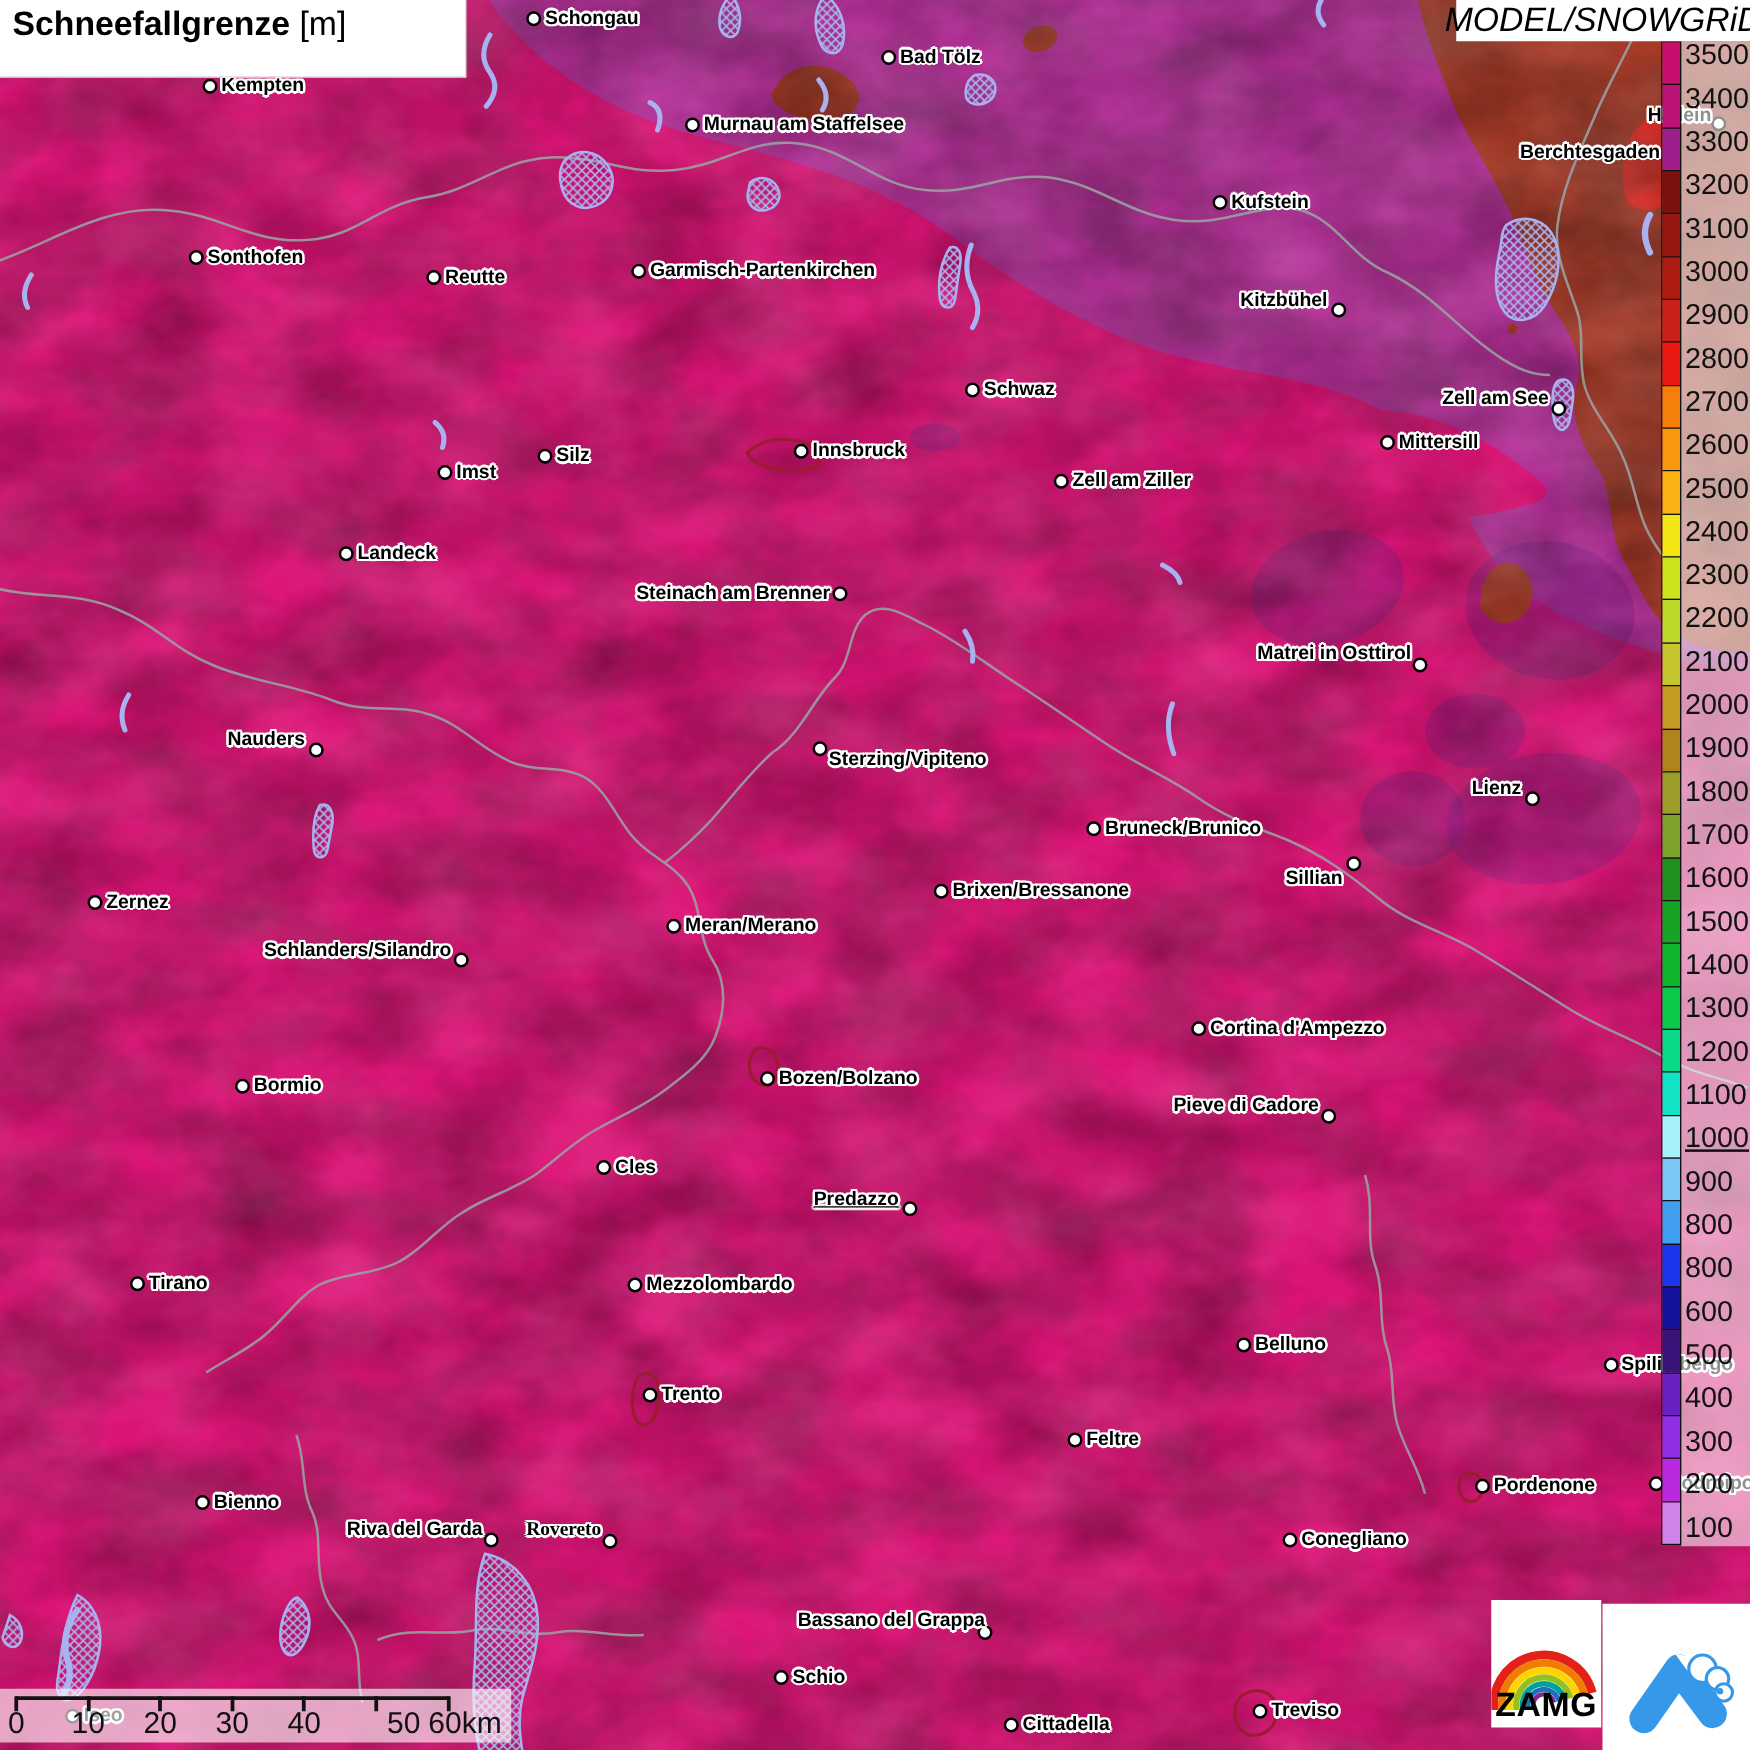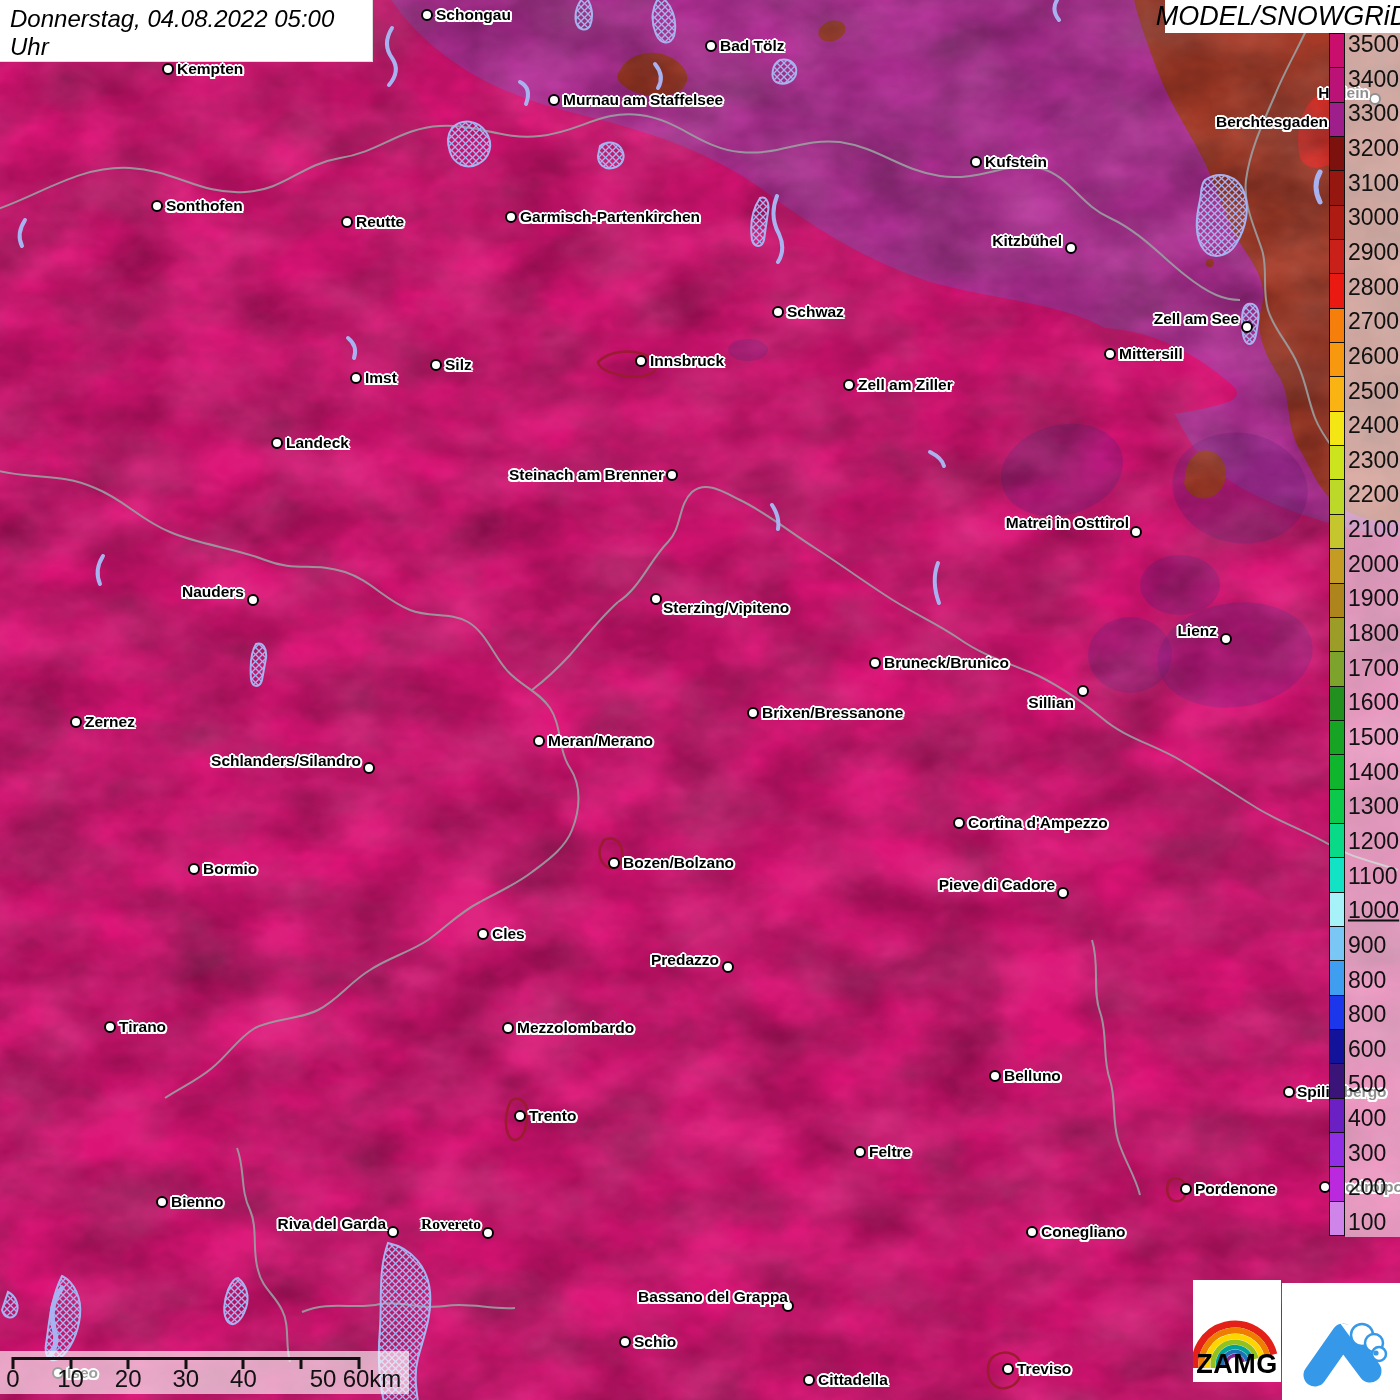--- a/index.html
+++ b/index.html
@@ -306,21 +306,21 @@
       <div class="city" style="left: 483px; top: 934px;">
         <span class="dot"></span>
         <span class="clabel" style="top: 0px; transform: translateY(-50%); left: 9px;">Cles</span>
       </div>
       <div class="city" style="left: 614px; top: 863px;">
         <span class="dot"></span>
         <span class="clabel" style="top: 0px; transform: translateY(-50%); left: 9px;">Bozen/Bolzano</span>
       </div>
       <div class="city" style="left: 728px; top: 967px;">
         <span class="dot"></span>
-        <span class="clabel" style="top: -7px; transform: translateY(-50%); right: 9px; text-align: right;">Predazzo</span>
+        <span class="clabel" style="top: -7px; transform: translateY(-50%); right: 9px; text-align: right; text-decoration: underline;">Predazzo</span>
       </div>
       <div class="city" style="left: 110px; top: 1027px;">
         <span class="dot"></span>
         <span class="clabel" style="top: 0px; transform: translateY(-50%); left: 9px;">Tirano</span>
       </div>
       <div class="city" style="left: 508px; top: 1028px;">
         <span class="dot"></span>
         <span class="clabel" style="top: 0px; transform: translateY(-50%); left: 9px;">Mezzolombardo</span>
       </div>
       <div class="city" style="left: 995px; top: 1076px;">
@@ -456,21 +456,23 @@
       <div class="blabel" style="top: 1014.2px;">800</div>
       <div class="blabel" style="top: 1048.85px;">600</div>
       <div class="blabel" style="top: 1083.5px;">500</div>
       <div class="blabel" style="top: 1118.15px;">400</div>
       <div class="blabel" style="top: 1152.8px;">300</div>
       <div class="blabel" style="top: 1187.45px;">200</div>
       <div class="blabel" style="top: 1222.1px;">100</div>
     </div>
 
   <div id="title-box">
-    <div id="subtitle-line">Donnerstag, 04.08.2022 05:00 Uhr</div>
+    <div id="title-line">
+      <span class="t-bold">Schneefallgrenze</span><span> [m]</span>
+    </div>
   </div>
 
   <div id="model-box">
     <span>MODEL/SNOWGRiD</span>
   </div>
 
   <div id="scalebox">
     <div id="scaleline"></div>
   <div class="tick" style="left: 13px;"></div>
       <div class="tick" style="left: 70.6px;"></div>

